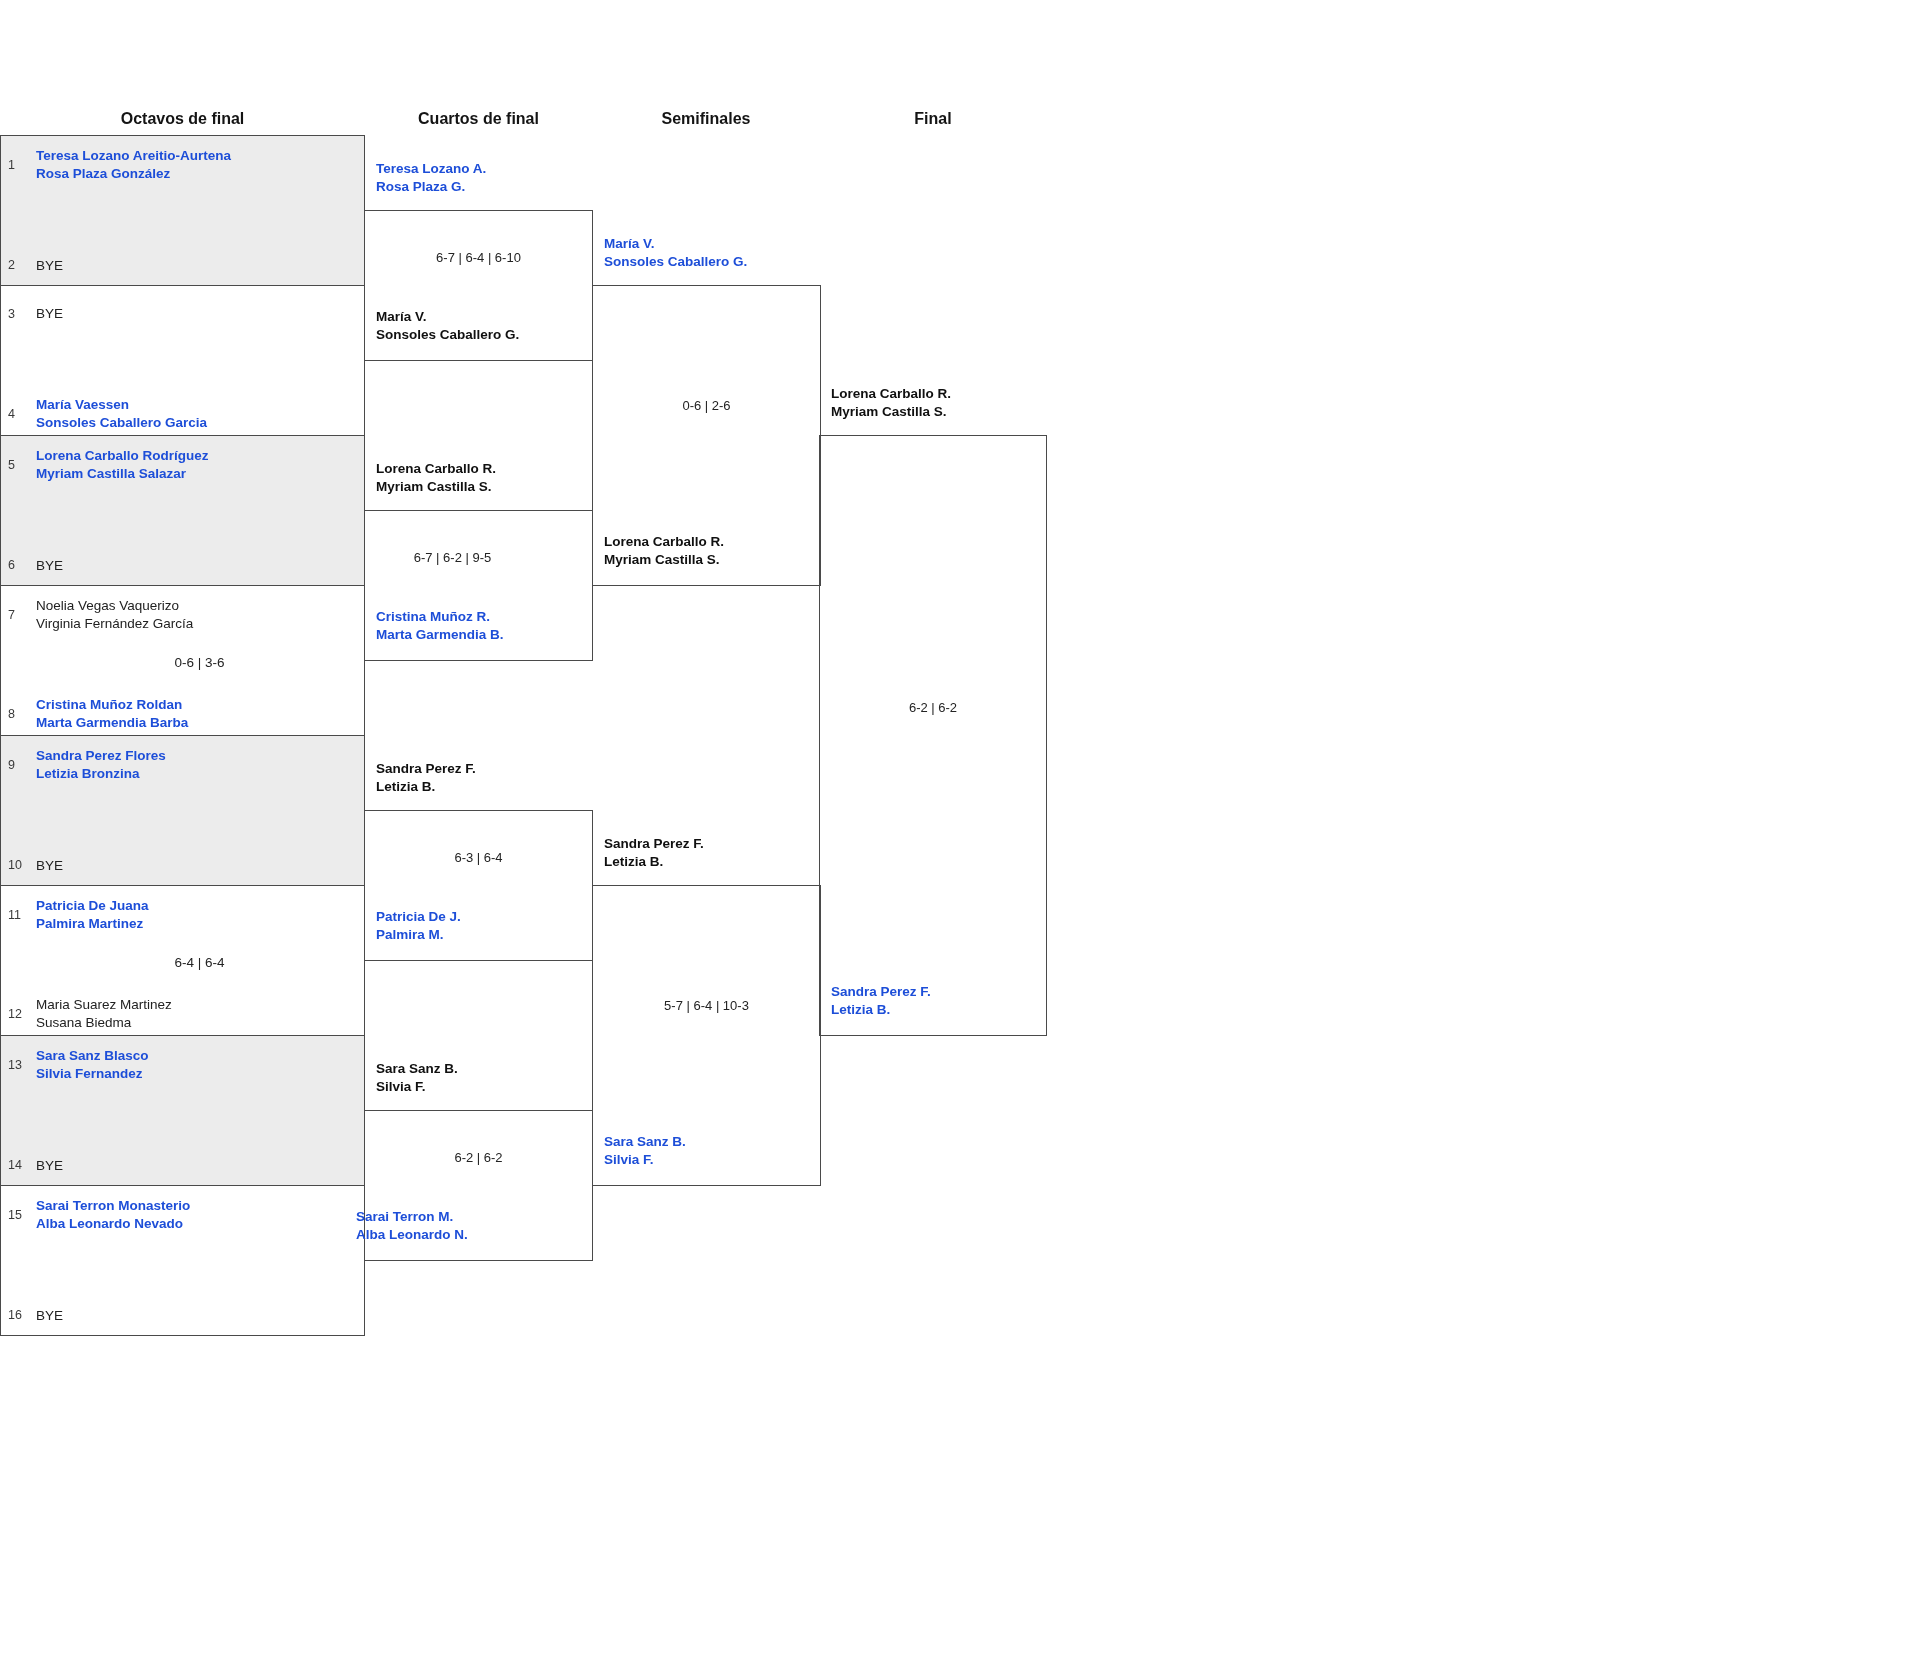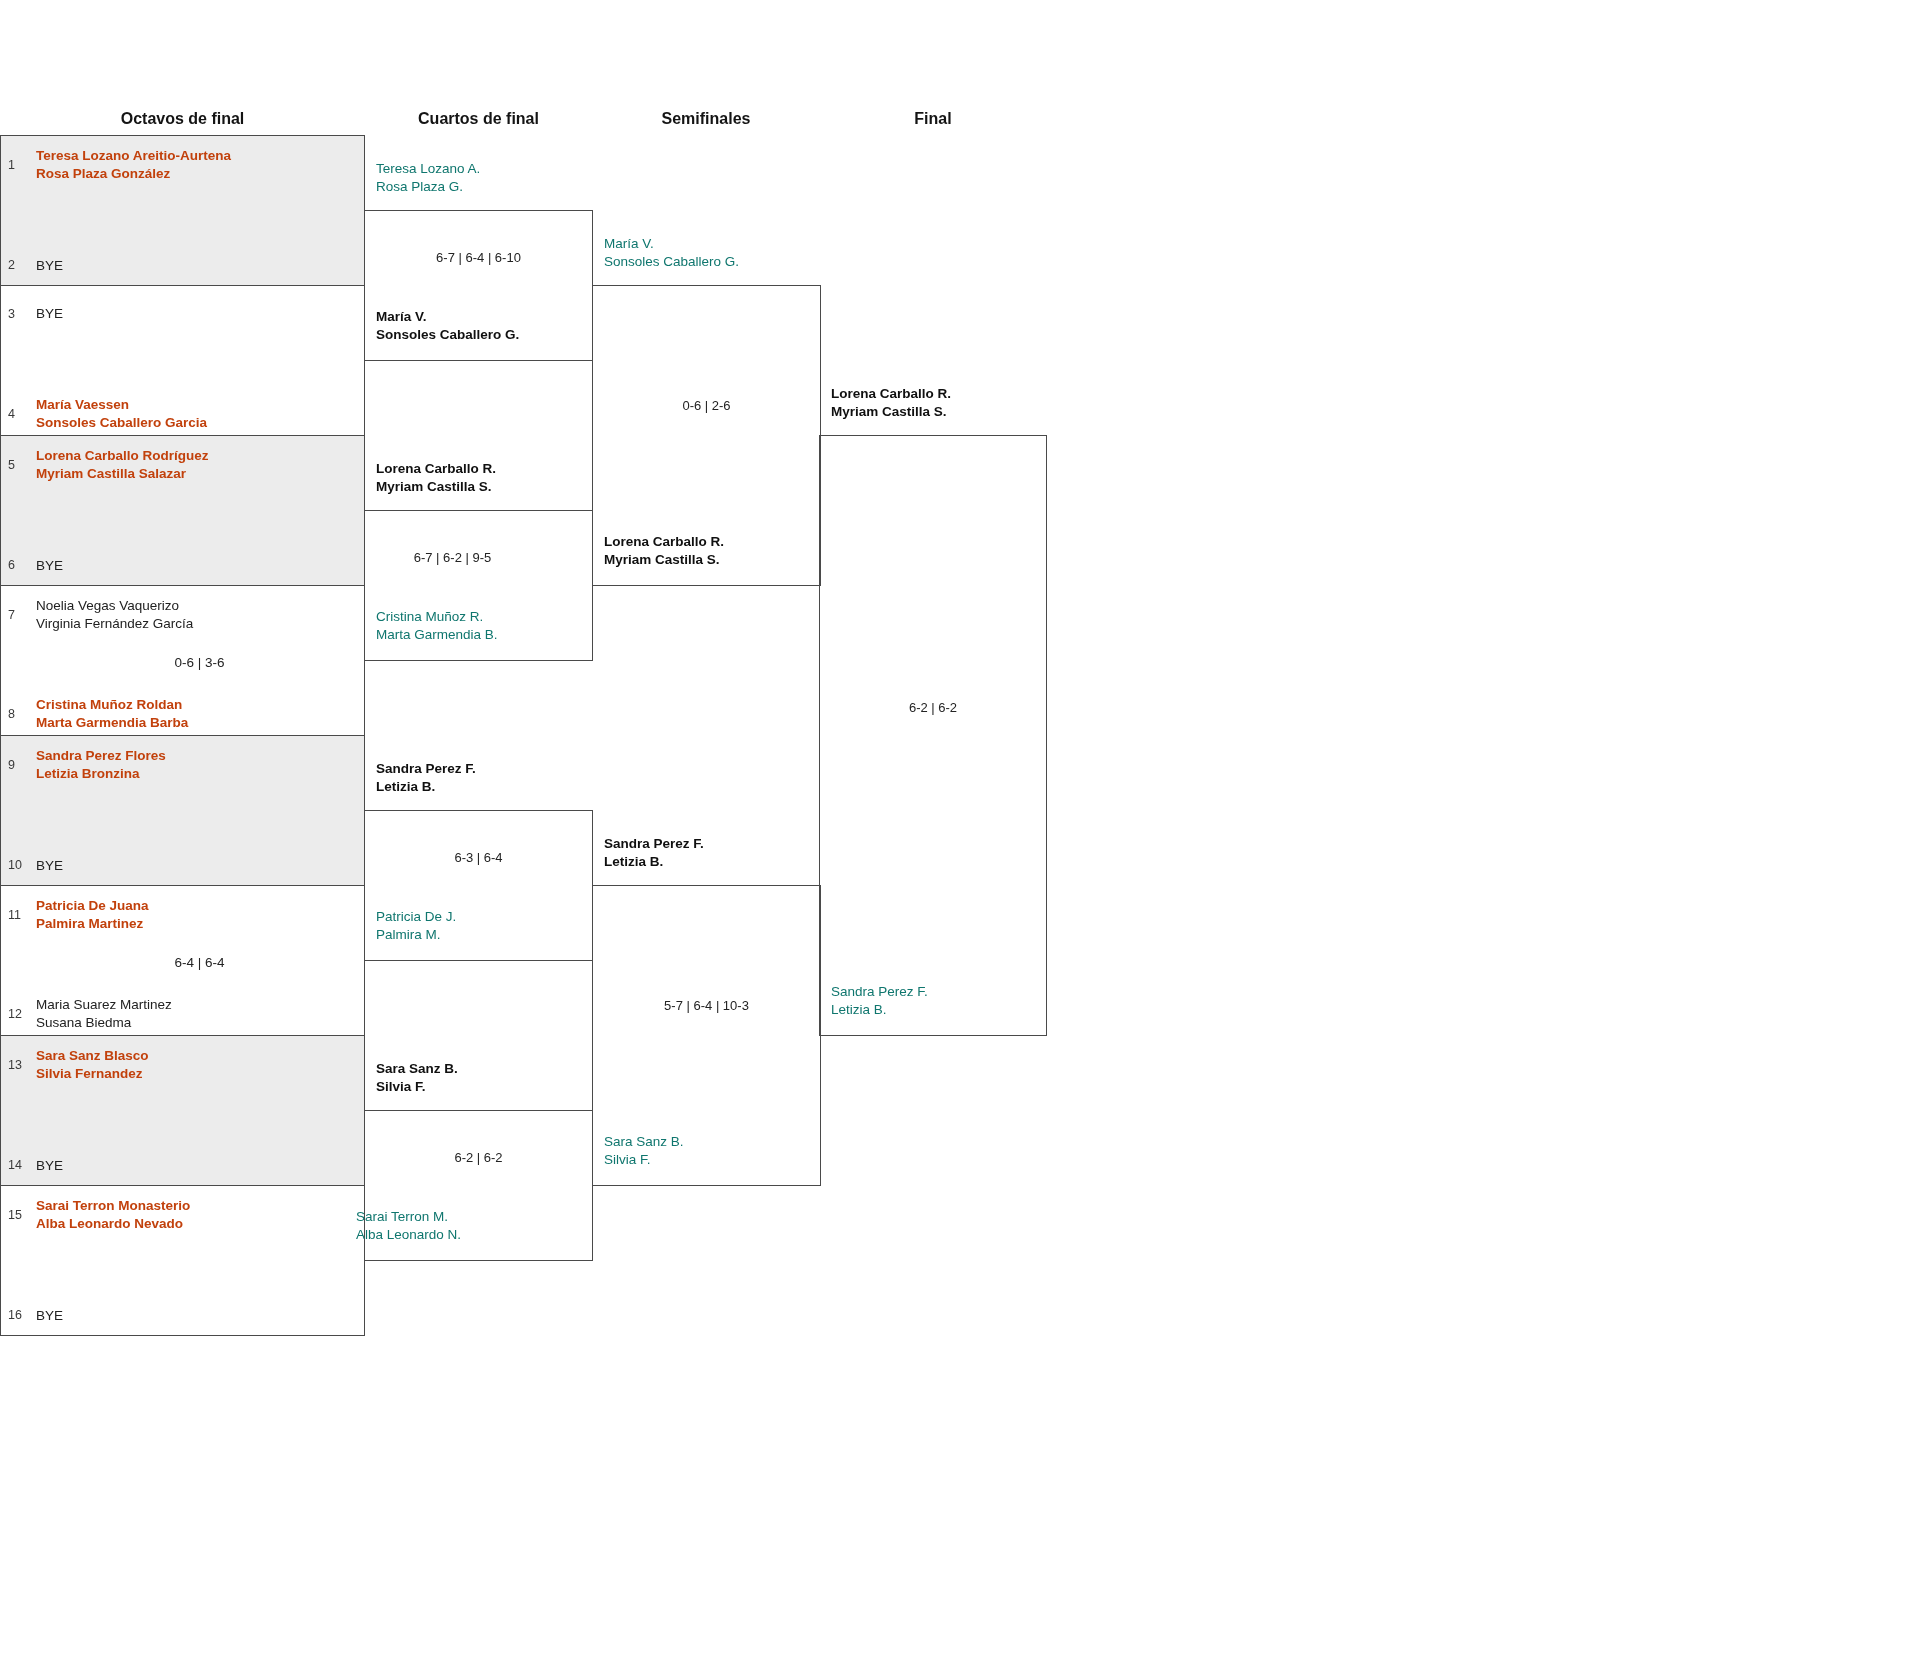--- a/index.html
+++ b/index.html
@@ -13,25 +13,25 @@
   .rnd-header{position:absolute;top:110px;text-align:center;font-size:16px;font-weight:600;color:#141414;}
   .blk{position:absolute;left:0;width:365px;height:151px;box-sizing:border-box;border:1px solid var(--line,#4a4a4a);background:#fff;}
   .blk.gray{background:var(--block_fill,#ececec);}
   .entry{position:absolute;left:7px;right:4px;display:flex;gap:7px;align-items:center;}
   .entry.top{top:11px;}
   .entry.bottom{bottom:4px;}
   .entry.bottom.bye{bottom:11px;}
   .entry.top.bye{top:19px;}
   .seed{flex:none;width:21px;font-size:12.5px;color:#3a3a3a;}
   .names{font-size:13.5px;line-height:17.5px;font-weight:400;color:#222;}
-  .names.w{font-weight:700;color:#c2410c;}
+  .names.w{font-weight:700;color:#1d4ed8;}
   .ln{display:block;white-space:nowrap;}
   .blk-score{position:absolute;top:69px;left:0;right:0;text-align:center;font-size:13.5px;color:#232323;padding-left:34px;}
   .box{position:absolute;box-sizing:border-box;border:1px solid var(--line,#4a4a4a);background:transparent;}
-  .team{position:absolute;font-size:13.5px;line-height:18px;font-weight:400;color:#0f766e;}
+  .team{position:absolute;font-size:13.5px;line-height:18px;font-weight:700;color:#1d4ed8;}
   .team.w{font-weight:700;color:#101010;}
   .score{position:absolute;text-align:center;font-size:13px;color:#232323;}
 </style>
 </head>
 <body>
 
 <div class="page-title">
 </div>
 
 <div class="rnd-header" style="left:0;width:365px">Octavos de final</div>

